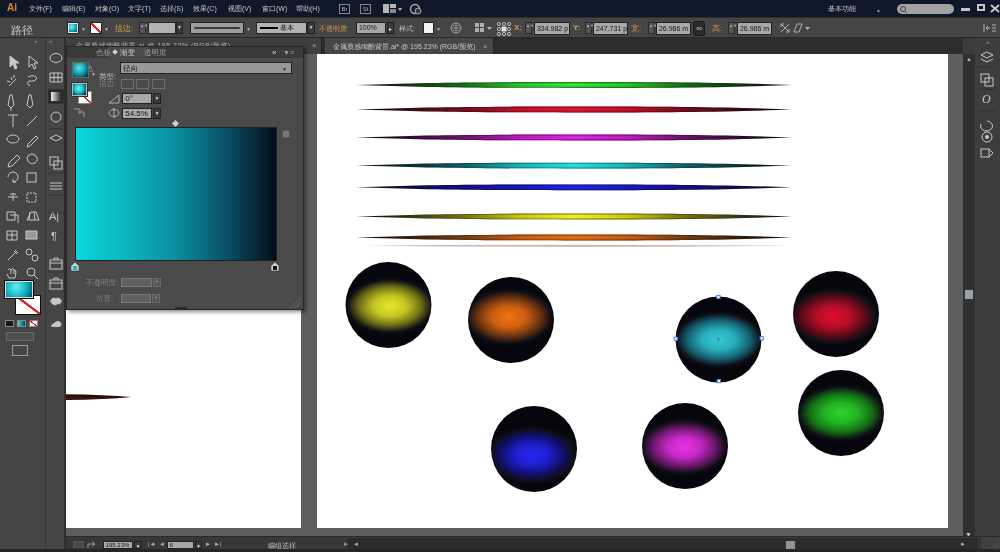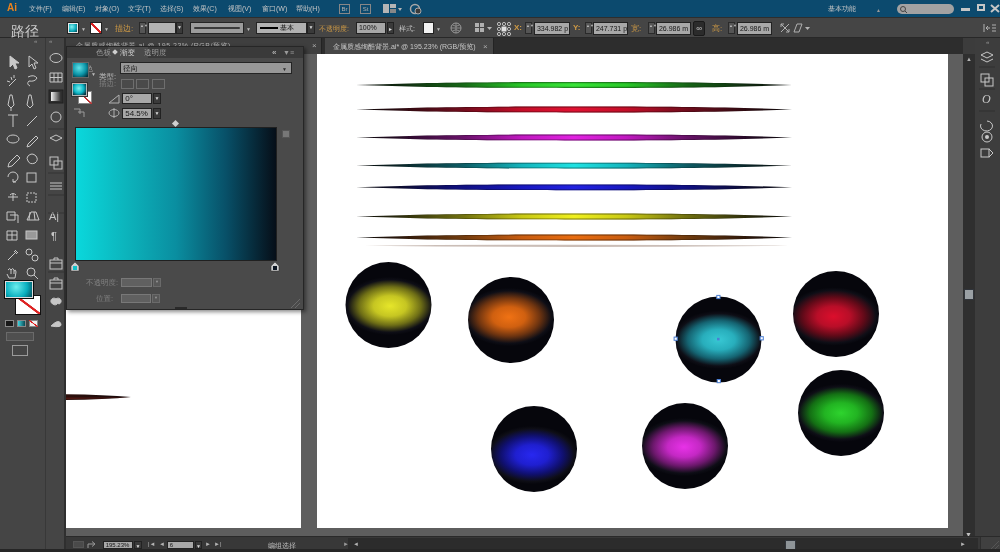--- a/index.html
+++ b/index.html
@@ -1,19 +1,19 @@
 <!DOCTYPE html>
 <html><head>
 <meta charset="utf-8">
 <style>
 html,body{margin:0;padding:0;width:1000px;height:552px;overflow:hidden;background:#3c3c3c;
 font-family:"Liberation Sans",sans-serif;-webkit-font-smoothing:antialiased;}
 *{box-sizing:border-box;}
 .abs{position:absolute;}
-#menubar{left:0;top:0;width:1000px;height:18px;background:#0c4a6e;border-bottom:1px solid #2e2e2e;}
+#menubar{left:0;top:0;width:1000px;height:18px;background:#0f172a;border-bottom:1px solid #2e2e2e;}
 .mi{position:absolute;top:4px;font-size:7px;color:#c6c6c6;letter-spacing:0;}
 #ctrlbar{left:0;top:18px;width:1000px;height:20px;background:#454545;border-bottom:1px solid #282828;}
 #tabstrip{left:66px;top:38px;width:897px;height:16px;background:#2d2d2d;}
 #statusbar{left:66px;top:536px;width:934px;height:16px;background:#383838;border-top:1px solid #2a2a2a;}
 #toolbar{left:0;top:38px;width:46px;height:514px;background:#454545;border-right:1px solid #383838;}
 #tooldock{left:46px;top:38px;width:20px;height:514px;background:#454545;border-right:2px solid #2f2f2f;}
 #rightdock{left:975px;top:38px;width:25px;height:514px;background:#3d3d3d;}
 #vscroll{left:963px;top:54px;width:12px;height:482px;background:#2f2f2f;}
 .field{position:absolute;background:#a8a8a8;color:#161616;border:1px solid #222;overflow:hidden;white-space:nowrap;}
 .dbtn{position:absolute;background:#3a3a3a;border:1px solid #222;color:#d8d8d8;text-align:center;overflow:hidden;}
@@ -57,21 +57,21 @@
       <path d="M6,6 l2,2" stroke="#444" stroke-width="1"></path>
     </svg>
   <div class="abs" style="left:961px;top:8px;width:9px;height:3px;background:#c6c6c6;"></div>
   <div class="abs" style="left:977px;top:4px;width:8px;height:7px;border:2px solid #c6c6c6;"></div>
   <svg class="abs" style="left:990px;top:4px;" width="10" height="9">
       <path d="M1,1 L9,8 M9,1 L1,8" stroke="#c6c6c6" stroke-width="2"></path>
     </svg>
 </div>
 
 <div id="ctrlbar" class="abs">
-  <div class="abs" style="left:11px;top:5px;font-size:14px;color:#cccccc;">路径</div>
+  <div class="abs" style="left:11px;top:5px;font-size:11px;color:#cccccc;">路径</div>
   <div class="abs" style="left:67px;top:4px;width:12px;height:12px;background:#e8e8e8;border:1px solid #222;"></div>
   <div class="abs" style="left:69px;top:6px;width:8px;height:8px;background:radial-gradient(circle at 35% 35%,#7ef2f2,#0aa5b5 60%,#06414d);"></div>
   <div class="abs" style="left:81px;top:8px;color:#bbb;font-size:5px;">▼</div>
   <div class="abs" style="left:90px;top:4px;width:12px;height:12px;border:1px solid #222;background:linear-gradient(to top right,#fff 42%,#d22 45%,#d22 55%,#fff 58%);"></div>
   <div class="abs" style="left:104px;top:8px;color:#bbb;font-size:5px;">▼</div>
   <div class="olab" style="left:115px;top:5px;font-size:8px;">描边:</div>
   <div class="abs" style="left:139px;top:4px;width:7px;height:12px;background:#555;border:1px solid #2a2a2a;color:#bbb;font-size:4px;text-align:center;line-height:5px;">▲▼</div>
   <div class="abs" style="left:148px;top:4px;width:28px;height:12px;background:#b2b2b2;border:1px solid #242424;"></div>
   <div class="dbtn" style="left:176px;top:4px;width:7px;height:12px;"></div>
   <div class="abs" style="left:190px;top:4px;width:54px;height:12px;background:#9c9c9c;border:1px solid #242424;">

